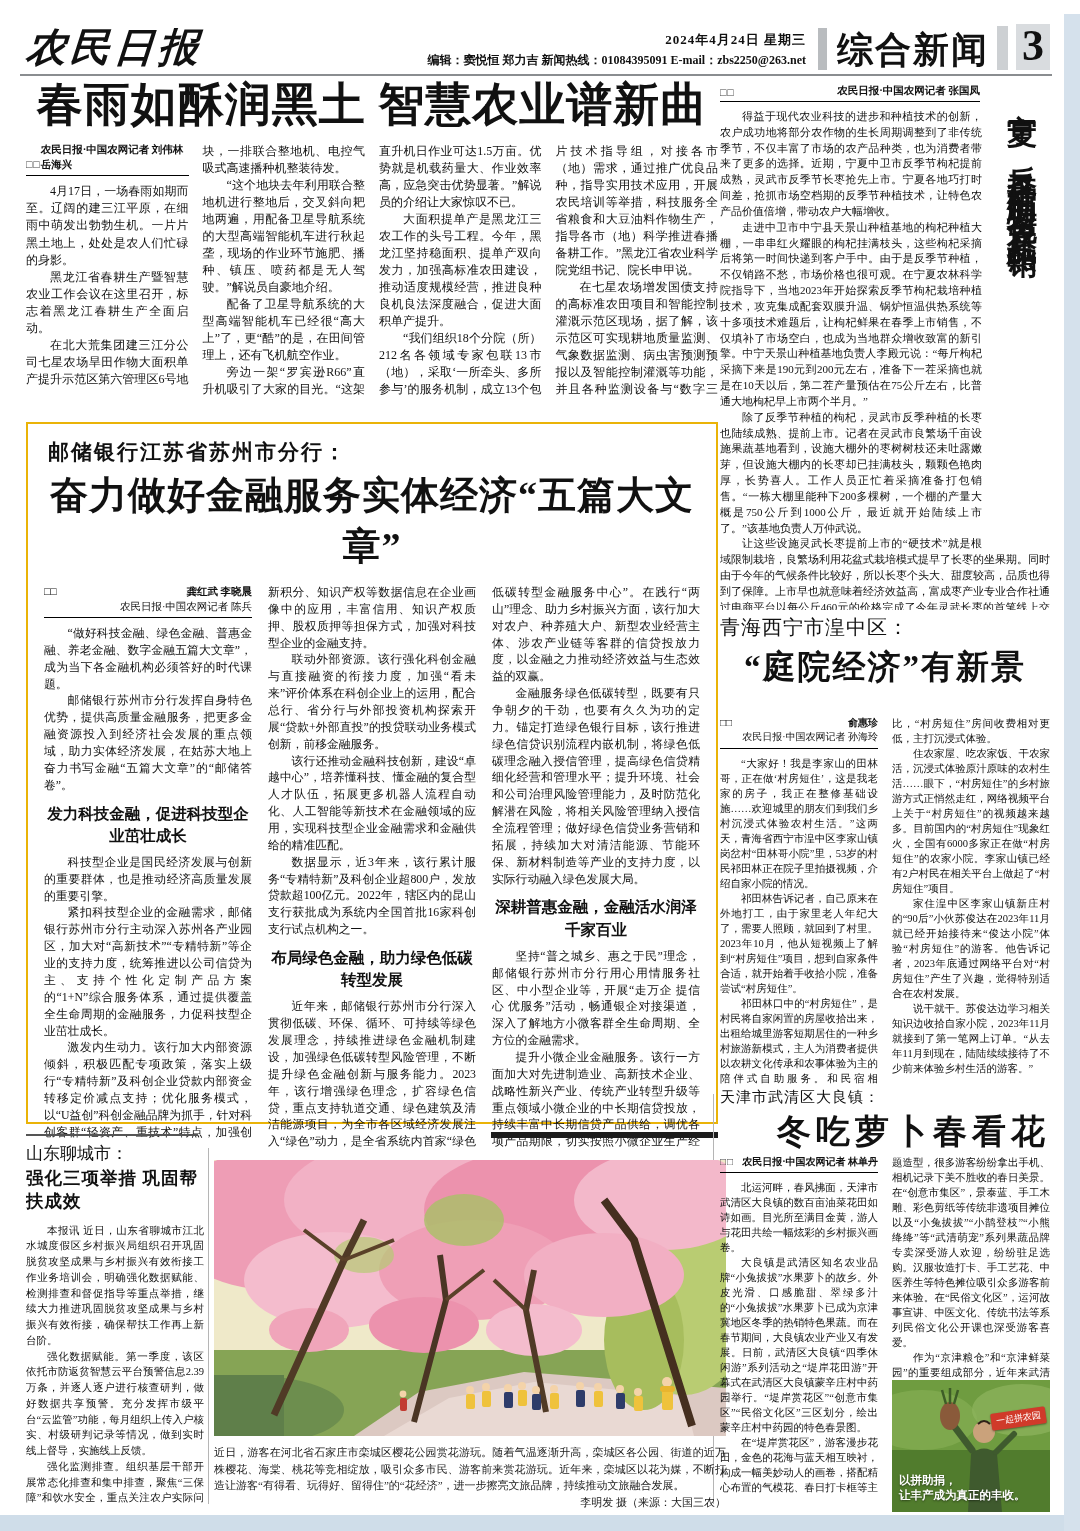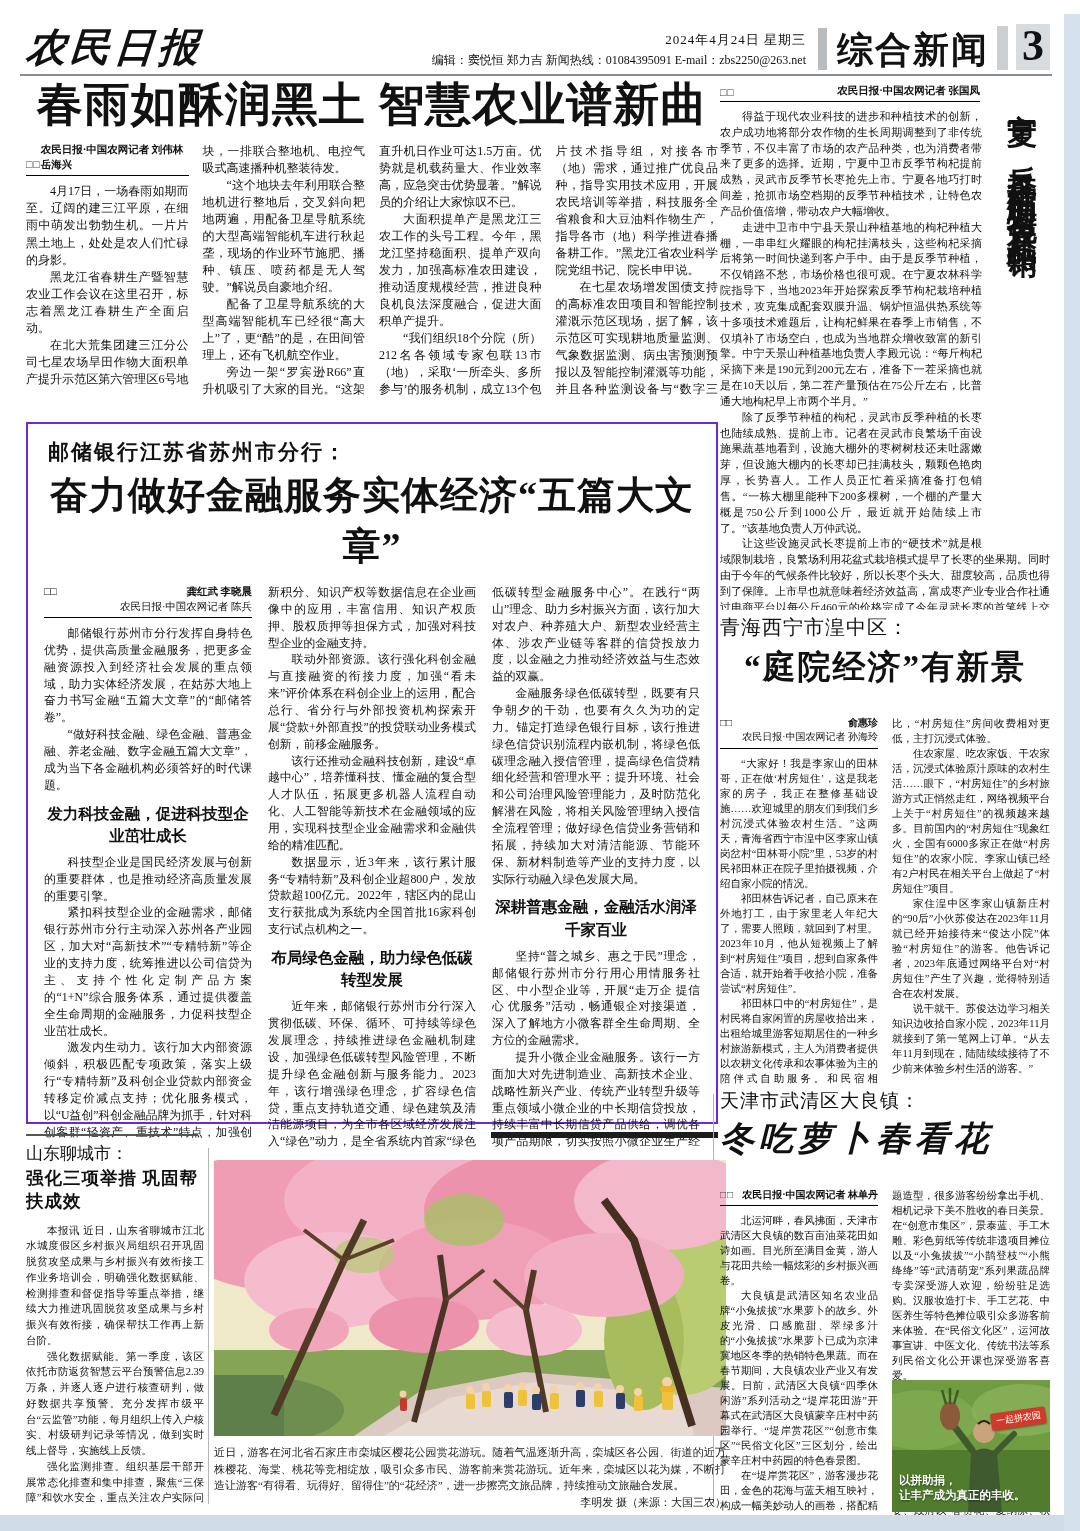--- a/index.html
+++ b/index.html
@@ -6,21 +6,21 @@
   html,body { width:1080px; height:1531px; }
   body { background:#ffffff; font-family:"Liberation Serif", serif; color:#111; position:relative; overflow:hidden; }
   .edge-bottom { position:absolute; left:0; top:1515px; width:1080px; height:16px; background:#cfdde9; }
   .edge-right  { position:absolute; left:1064px; top:14px; width:16px; height:1517px; background:#d5e1ec; }
   .page { position:absolute; left:8px; top:8px; width:1056px; height:1507px; background:#fff; }
 
   
   .hdr { position:absolute; left:18px; top:12px; width:1024px; height:50px; display:flex; align-items:flex-end; }
   .logo { font-size:40px; font-weight:bold; font-style:italic; letter-spacing:4px; transform:skewX(-4deg); line-height:1; padding-bottom:2px; }
   .hdr-spacer { flex:1; }
-  .hdr-meta { text-align:right; font-size:12px; line-height:1.6; padding-right:10px; }
+  .hdr-meta { text-align:right; font-size:12px; line-height:1.6; padding-right:10px;font-weight:bold; }
   .hdr-meta .date { font-size:13px; letter-spacing:1px; }
   .hdr-bar { width:9px; height:42px; background:#b9bcbf; margin:0 10px 0 2px; }
   .hdr-bar2 { width:11px; height:44px; background:#cdd0d3; margin:0 8px; }
   .section-name { font-size:36px; font-weight:bold; letter-spacing:2px; line-height:1; padding-bottom:2px; }
   .page-no { font-size:44px; font-weight:bold; line-height:1; background:#d9dcdf; padding:0 6px 2px 6px; }
   .hdr-rule { position:absolute; left:12px; top:66px; width:1032px; height:2px; background:#8a8d90; }
 
   
   .para { text-indent:2em; text-align:justify; }
   .byline { display:flex; justify-content:space-between; align-items:flex-end; border-bottom:1px solid #000; padding-bottom:3px; margin-bottom:7px; }
@@ -36,21 +36,21 @@
   .a-spring .body { column-count:4; column-gap:14px; font-size:12px; line-height:1.42; height:262px; overflow:hidden; }
   .a-spring .byline { font-size:10.5px; }
 
   
   .a-ningxia { position:absolute; left:712px; top:76px; width:330px; height:526px; overflow:hidden; }
   .a-ningxia .vtitle { float:right; writing-mode:vertical-rl; text-orientation:upright; font-size:30px; font-weight:bold; letter-spacing:7px; height:448px; width:56px; margin-left:12px; margin-top:6px; line-height:56px; }
   .a-ningxia .byline { font-size:10.5px; margin-right:70px; }
   .a-ningxia .body { font-size:11px; line-height:1.44; }
 
   
-  .a-bank { position:absolute; left:18px; top:414px; width:692px; height:702px; border:2px solid #6d28d9; padding:10px 16px 8px; }
+  .a-bank { position:absolute; left:18px; top:414px; width:692px; height:702px; border:2px solid #eab308; padding:10px 16px 8px; }
   .a-bank .kicker { font-size:21px; font-weight:600; letter-spacing:2px; margin:4px 0 2px 4px; }
   .a-bank h2 { font-size:38px; font-weight:bold; text-align:center; letter-spacing:1px; margin:4px 0 12px; }
   .a-bank .body { column-count:3; column-gap:16px; font-size:11.8px; line-height:1.43; height:572px; overflow:hidden; }
   .a-bank .byline-col { font-size:10.5px; }
 
   
   .a-qinghai { position:absolute; left:712px; top:606px; width:330px; height:478px; overflow:hidden; }
   .a-qinghai .kicker { font-size:20px; letter-spacing:1px; margin-bottom:4px; }
   .a-qinghai h2 { font-size:33px; font-weight:bold; text-align:center; letter-spacing:2px; margin-bottom:26px; }
   .a-qinghai .body { column-count:2; column-gap:14px; font-size:10.5px; line-height:1.43; height:392px; overflow:hidden; }
@@ -63,22 +63,22 @@
   .a-shandong .body { font-size:10.5px; line-height:1.5; }
 
   
   .photo { position:absolute; left:206px; top:1152px; width:512px; height:276px; overflow:hidden; background:#e9edcf; }
   .photo svg { display:block; }
   .caption { position:absolute; left:206px; top:1436px; width:512px; font-size:11px; line-height:1.5; text-align:justify; color:#1a1a1a; }
   .caption .credit { float:right; }
 
   
   .a-tianjin { position:absolute; left:712px; top:1080px; width:330px; height:424px; }
-  .a-tianjin .kicker { font-size:19px; letter-spacing:1px; margin-bottom:2px; }
-  .a-tianjin h2 { font-size:34px; font-weight:bold; text-align:left; letter-spacing:5px; margin-bottom:26px;font-style:italic; }
+  .a-tianjin .kicker { font-size:15px; letter-spacing:1px; margin-bottom:2px; }
+  .a-tianjin h2 { font-size:34px; font-weight:bold; text-align:right; letter-spacing:5px; margin-bottom:0; }
   .a-tianjin .body { column-count:2; column-gap:14px; font-size:10.5px; line-height:1.43; height:346px; overflow:hidden; }
   .a-tianjin .byline { font-size:10px; }
   .ad { position:absolute; right:0px; bottom:0px; width:158px; height:132px; background:#5d8f38; overflow:hidden; }
   .ad svg { position:absolute; left:0; top:0; }
   .ad .ad-text { position:absolute; left:7px; bottom:8px; color:#fff; font-family:"Liberation Sans",sans-serif; font-weight:bold; font-size:11.5px; line-height:1.35; text-shadow:0 1px 2px rgba(0,0,0,.5); }
   .ad .ad-tag { position:absolute; right:4px; top:30px; background:#d03a2a; color:#fff; font-size:9px; font-family:"Liberation Sans",sans-serif; padding:2px 5px; transform:rotate(-8deg); border-radius:2px; box-shadow:0 1px 2px rgba(0,0,0,.4); }
 
   
   .rule-thin-bl { position:absolute; left:18px; top:1126px; width:172px; height:2px; background:#555; }
   .rule-heavy-mid { position:absolute; left:483px; top:1124px; width:227px; height:6px; background:#1c1c1c; }
@@ -147,22 +147,22 @@
     <h2>奋力做好金融服务实体经济“五篇大文章”</h2>
     <div class="body">
       <div class="byline-col">
         <div class="row1">
           <span class="sq">□□</span>
           <b>龚红武 李晓晨</b>
         </div>
         <div class="row2">农民日报·中国农网记者 陈兵</div>
       </div>
       <div>
+          <p class="para">“做好科技金融、绿色金融、普惠金融、养老金融、数字金融五篇大文章”，成为当下各金融机构必须答好的时代课题。</p>
           <p class="para">邮储银行苏州市分行发挥自身特色优势，提供高质量金融服务，把更多金融资源投入到经济社会发展的重点领域，助力实体经济发展，在姑苏大地上奋力书写金融“五篇大文章”的“邮储答卷”。</p>
-          <p class="para">“做好科技金融、绿色金融、普惠金融、养老金融、数字金融五篇大文章”，成为当下各金融机构必须答好的时代课题。</p>
           <h4 class="subhead">发力科技金融，促进科技型企业茁壮成长</h4>
           <p class="para">科技型企业是国民经济发展与创新的重要群体，也是推动经济高质量发展的重要引擎。</p>
           <p class="para">紧扣科技型企业的金融需求，邮储银行苏州市分行主动深入苏州各产业园区，加大对“高新技术”“专精特新”等企业的支持力度，统筹推进以公司信贷为主、支持个性化定制产品方案的“1+N”综合服务体系，通过提供覆盖全生命周期的金融服务，力促科技型企业茁壮成长。</p>
           <p class="para">激发内生动力。该行加大内部资源倾斜，积极匹配专项政策，落实上级行“专精特新”及科创企业贷款内部资金转移定价减点支持；优化服务模式，以“U益创”科创金融品牌为抓手，针对科创客群“轻资产、重技术”特点，加强创新积分、知识产权等数据信息在企业画像中的应用，丰富信用、知识产权质押、股权质押等担保方式，加强对科技型企业的金融支持。</p>
           <p class="para">联动外部资源。该行强化科创金融与直接融资的衔接力度，加强“看未来”评价体系在科创企业上的运用，配合总行、省分行与外部投资机构探索开展“贷款+外部直投”的投贷联动业务模式创新，前移金融服务。</p>
           <p class="para">该行还推动金融科技创新，建设“卓越中心”，培养懂科技、懂金融的复合型人才队伍，拓展更多机器人流程自动化、人工智能等新技术在金融领域的应用，实现科技型企业金融需求和金融供给的精准匹配。</p>
           <p class="para">数据显示，近3年来，该行累计服务“专精特新”及科创企业超800户，发放贷款超100亿元。2022年，辖区内的昆山支行获批成为系统内全国首批16家科创支行试点机构之一。</p>
           <h4 class="subhead">布局绿色金融，助力绿色低碳转型发展</h4>
           <p class="para">近年来，邮储银行苏州市分行深入贯彻低碳、环保、循环、可持续等绿色发展理念，持续推进绿色金融机制建设，加强绿色低碳转型风险管理，不断提升绿色金融创新与服务能力。2023年，该行增强绿色理念，扩容绿色信贷，重点支持轨道交通、绿色建筑及清洁能源项目，为全市各区域经济发展注入“绿色”动力，是全省系统内首家“绿色低碳转型金融服务中心”。在践行“两山”理念、助力乡村振兴方面，该行加大对农户、种养殖大户、新型农业经营主体、涉农产业链等客群的信贷投放力度，以金融之力推动经济效益与生态效益的双赢。</p>
           <p class="para">金融服务绿色低碳转型，既要有只争朝夕的干劲，也要有久久为功的定力。锚定打造绿色银行目标，该行推进绿色信贷识别流程内嵌机制，将绿色低碳理念融入授信管理，提高绿色信贷精细化经营和管理水平；提升环境、社会和公司治理风险管理能力，及时防范化解潜在风险，将相关风险管理纳入授信全流程管理；做好绿色信贷业务营销和拓展，持续加大对清洁能源、节能环保、新材料制造等产业的支持力度，以实际行动融入绿色发展大局。</p>

